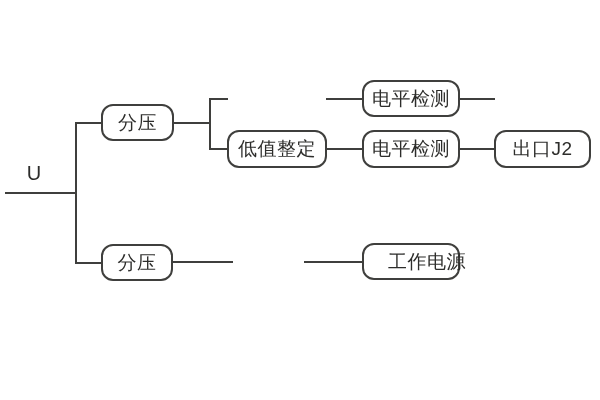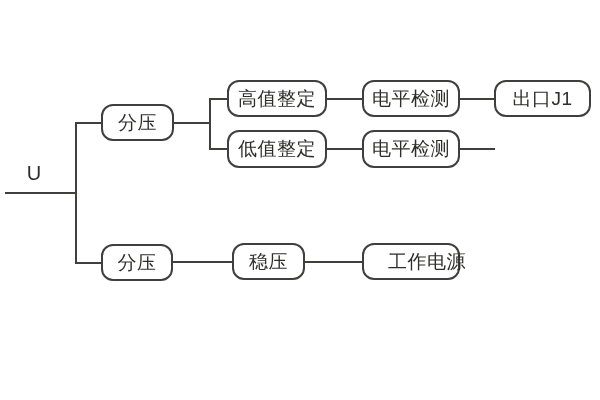--- a/index.html
+++ b/index.html
@@ -94,49 +94,43 @@
   <div class="vline l-main-v"></div>
 
   <div class="hline l-branch-top"></div>
   <div class="node n-divider-top">
     <span>分压</span>
   </div>
   <div class="hline l-div-split"></div>
   <div class="vline l-split-v"></div>
 
   <div class="hline l-r1a"></div>
-  <div class="node n-high-set">
-    <span>高值整定</span>
-  </div>
   <div class="hline l-r1b"></div>
   <div class="node n-level-detect-1">
     <span>电平检测</span>
   </div>
   <div class="hline l-r1c"></div>
-  <div class="node n-output-j1">
-    <span>出口J1</span>
-  </div>
 
   <div class="hline l-r2a"></div>
   <div class="node n-low-set">
     <span>低值整定</span>
   </div>
   <div class="hline l-r2b"></div>
   <div class="node n-level-detect-2">
     <span>电平检测</span>
   </div>
   <div class="hline l-r2c"></div>
+  <div class="node n-output-j2">
+    <span>出口J2</span>
+  </div>
 
   <div class="hline l-branch-bot"></div>
   <div class="node n-divider-bottom">
     <span>分压</span>
   </div>
   <div class="hline l-b1"></div>
-  <div class="node n-regulator">
-    <span>稳压</span>
-  </div>
   <div class="hline l-b2"></div>
   <div class="node n-power">
     <span>工作电源</span>
   </div>
 
 
 </div>
 
 </body></html>

